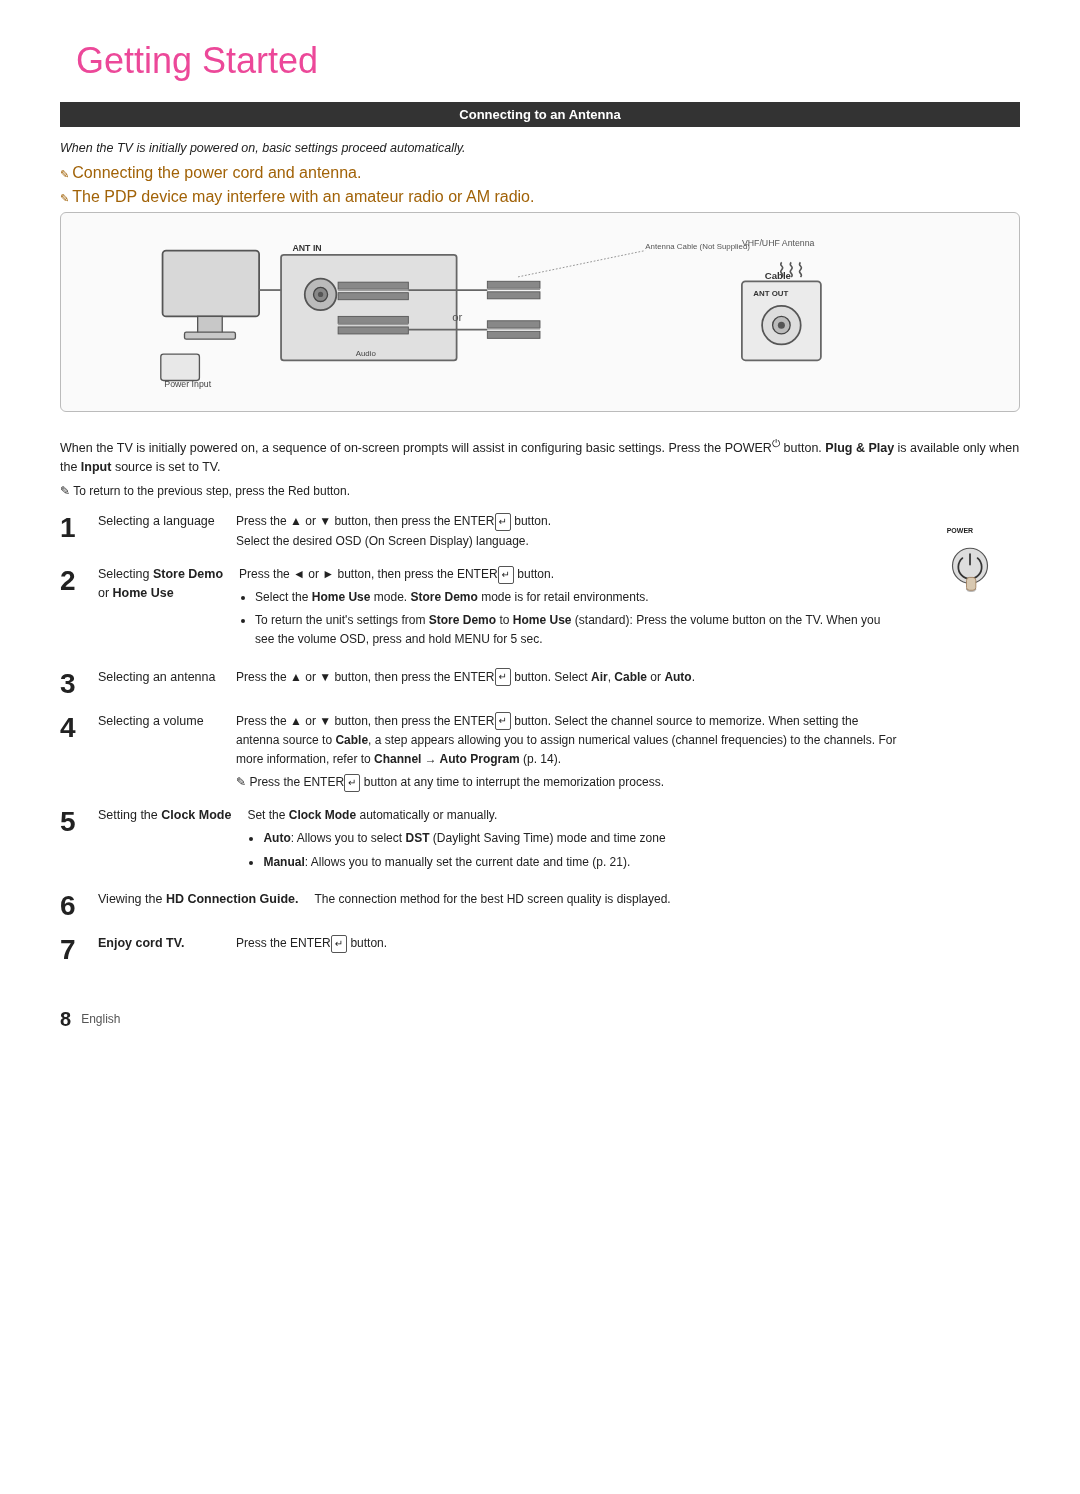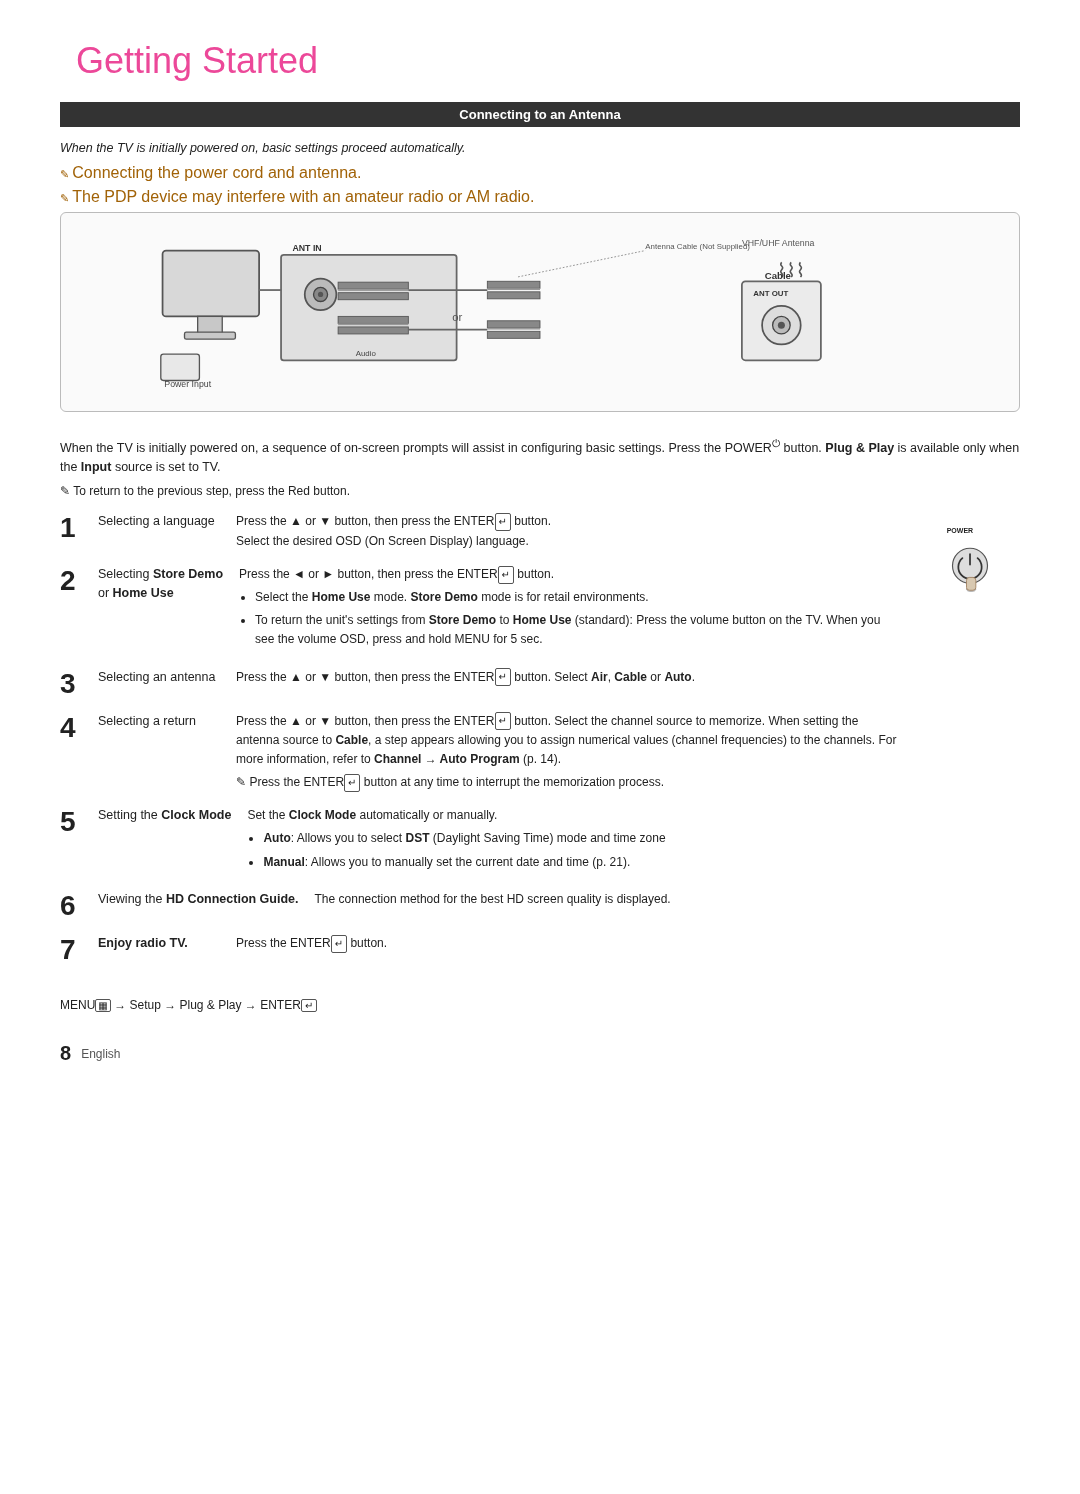--- a/index.html
+++ b/index.html
@@ -283,21 +283,21 @@
       <div class="step-row">
         <div class="step-num">3</div>
         <div class="step-title">Selecting an antenna</div>
         <div class="step-desc">
           Press the ▲ or ▼ button, then press the ENTER<span class="enter-icon">↵</span> button. Select <b>Air</b>, <b>Cable</b> or <b>Auto</b>.
         </div>
       </div>
 
       <div class="step-row">
         <div class="step-num">4</div>
-        <div class="step-title">Selecting a return</div>
+        <div class="step-title">Selecting a volume</div>
         <div class="step-desc">
           Press the ▲ or ▼ button, then press the ENTER<span class="enter-icon">↵</span> button. Select the channel source to memorize. When setting the antenna source to <b>Cable</b>, a step appears allowing you to assign numerical values (channel frequencies) to the channels. For more information, refer to <b>Channel → Auto Program</b> (p. 14).
           <span class="note-inline">Press the ENTER<span class="enter-icon">↵</span> button at any time to interrupt the memorization process.</span>
         </div>
       </div>
 
       <div class="step-row">
         <div class="step-num">5</div>
         <div class="step-title">Setting the <b>Clock Mode</b></div>
         <div class="step-desc">
@@ -312,21 +312,21 @@
       <div class="step-row">
         <div class="step-num">6</div>
         <div class="step-title">Viewing the <b>HD Connection Guide.</b></div>
         <div class="step-desc">
           The connection method for the best HD screen quality is displayed.
         </div>
       </div>
 
       <div class="step-row">
         <div class="step-num">7</div>
-        <div class="step-title"><b>Enjoy radio TV.</b></div>
+        <div class="step-title"><b>Enjoy cord TV.</b></div>
         <div class="step-desc">
           Press the ENTER<span class="enter-icon">↵</span> button.
         </div>
       </div>
 
     </div>
 
     <div class="power-icon-area">
       <svg class="power-icon" viewBox="0 0 100 120">
         <text x="10" y="18" font-size="12" font-weight="bold" fill="#222">POWER</text>
@@ -336,22 +336,19 @@
         <path d="M50 55 L50 73" stroke="#333" stroke-width="3" fill="none" stroke-linecap="round"></path>
         <path d="M37 62 A20 20 0 1 0 63 62" stroke="#333" stroke-width="3" fill="none" stroke-linecap="round"></path>
 
         <ellipse cx="52" cy="115" rx="8" ry="4" fill="#ccc" stroke="#888" stroke-width="1"></ellipse>
         <rect x="44" y="95" width="16" height="22" rx="5" fill="#d8c8b0" stroke="#a08060" stroke-width="1.5"></rect>
       </svg>
     </div>
   </div>
 
   <div class="reset-section">
-    <div class="reset-menu">
-      MENU<span class="menu-icon">▦</span> → Setup → Plug &amp; Play → ENTER<span class="enter-icon">↵</span>
-    </div>
   </div>
 </div>
 
 <div class="page-footer">
   <span class="page-num">8</span>
   <span class="page-lang">English</span>
 </div>
 
 </body></html>

